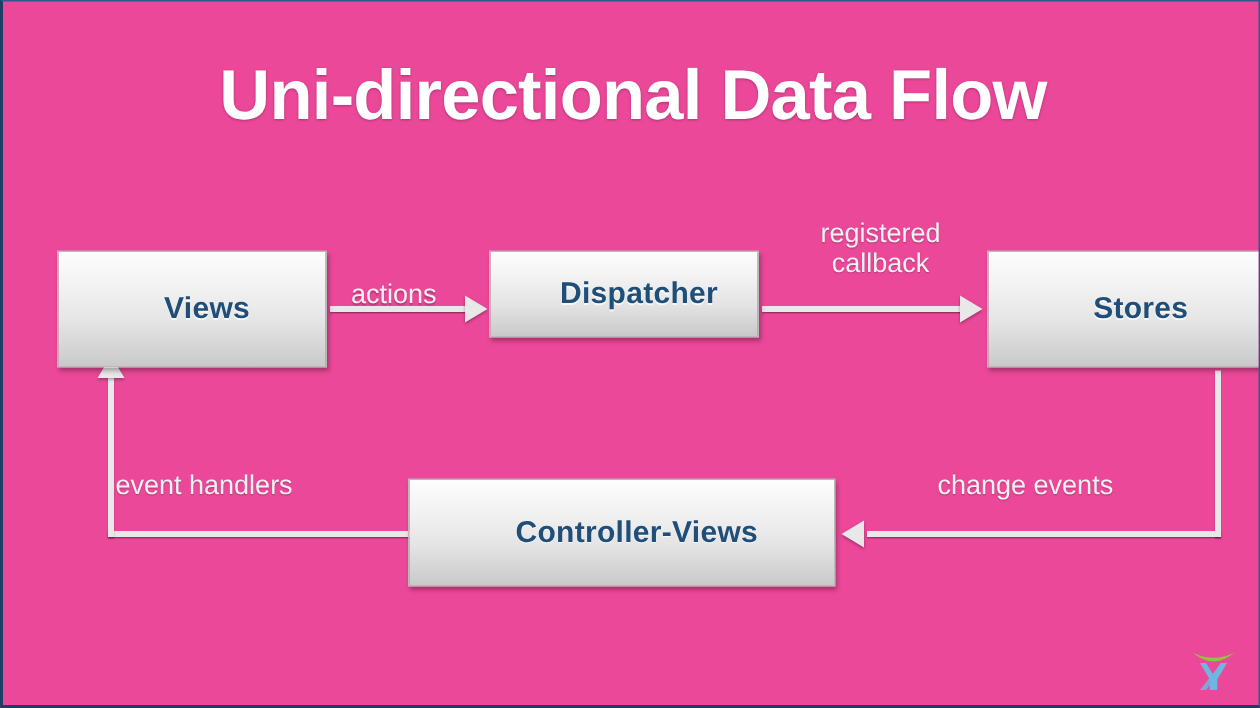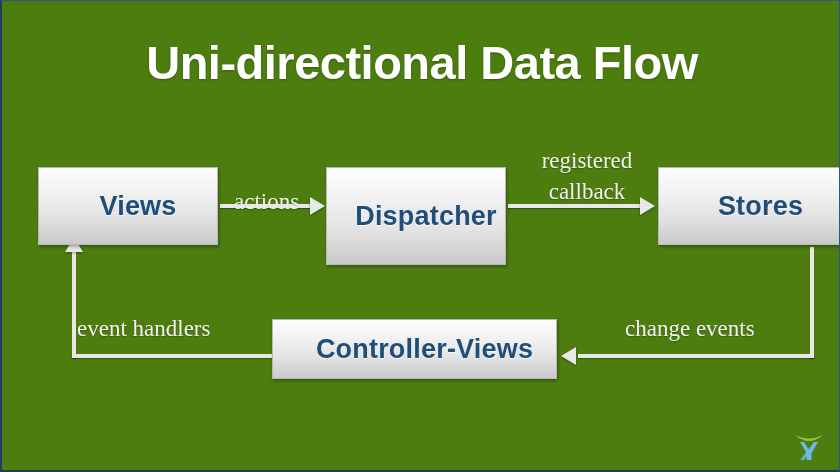--- a/index.html
+++ b/index.html
@@ -5,21 +5,21 @@
 <style>
   html, body {
     margin: 0;
     padding: 0;
     background: #1e4a73;
   }
   #slide {
     position: relative;
     width: 840px;
     height: 472px;
-    background: #4d7c0f;
+    background: #ec4899;
     overflow: hidden;
     font-family: "Liberation Sans", sans-serif;
     box-sizing: border-box;
     border-left: 2px solid #1d3f63;
     border-bottom: 2px solid #1d3f63;
     border-right: 1px solid #2a5a8c;
     border-top: 1px solid #2a5a8c;
   }
 
   
@@ -50,41 +50,40 @@
     border: 1px solid #b9b9b9;
     box-shadow: 1px 2px 3px rgba(0,0,0,0.30);
     display: flex;
     align-items: center;
     justify-content: center;
     box-sizing: border-box;
   }
   .node-label {
     color: #1f4e79;
     font-weight: bold;
-    font-size: 27px;
+    font-size: 20px;
     letter-spacing: 0.2px;
     white-space: nowrap;
     text-shadow: 0 1px 0 rgba(255,255,255,0.7);
     margin-left: 20px;
   }
 
   #node-views      { left: 36px;  top: 166px; width: 180px; height: 78px; }
-  #node-dispatcher { left: 324px; top: 166px; width: 180px; height: 98px; }
+  #node-dispatcher { left: 324px; top: 166px; width: 180px; height: 58px; }
   #node-stores     { left: 656px; top: 166px; width: 185px; height: 78px; }
-  #node-controller { left: 270px; top: 318px; width: 285px; height: 60px; text-align: center; }
+  #node-controller { left: 270px; top: 318px; width: 285px; height: 72px; text-align: center; }
 
   
   .edge-label {
     position: absolute;
     color: #f2f2f2;
-    font-size: 23px;
-    line-height: 31px;
+    font-size: 18px;
+    line-height: 20px;
     white-space: pre-line;
     text-shadow: 0 1px 1px rgba(0,0,0,0.25);
-    font-family: Liberation Serif, serif;
   }
   #label-actions   { left: 232px; top: 171px; margin-top: 14px; }
   #label-callback  { left: 522px; top: 144px; width: 126px; text-align: center; }
   #label-events    { left: 75px;  top: 312px; }
   #label-change    { left: 623px; top: 312px; text-align: right; }
 
   
   .conn {
     position: absolute;
     background: #e8e8e8;

